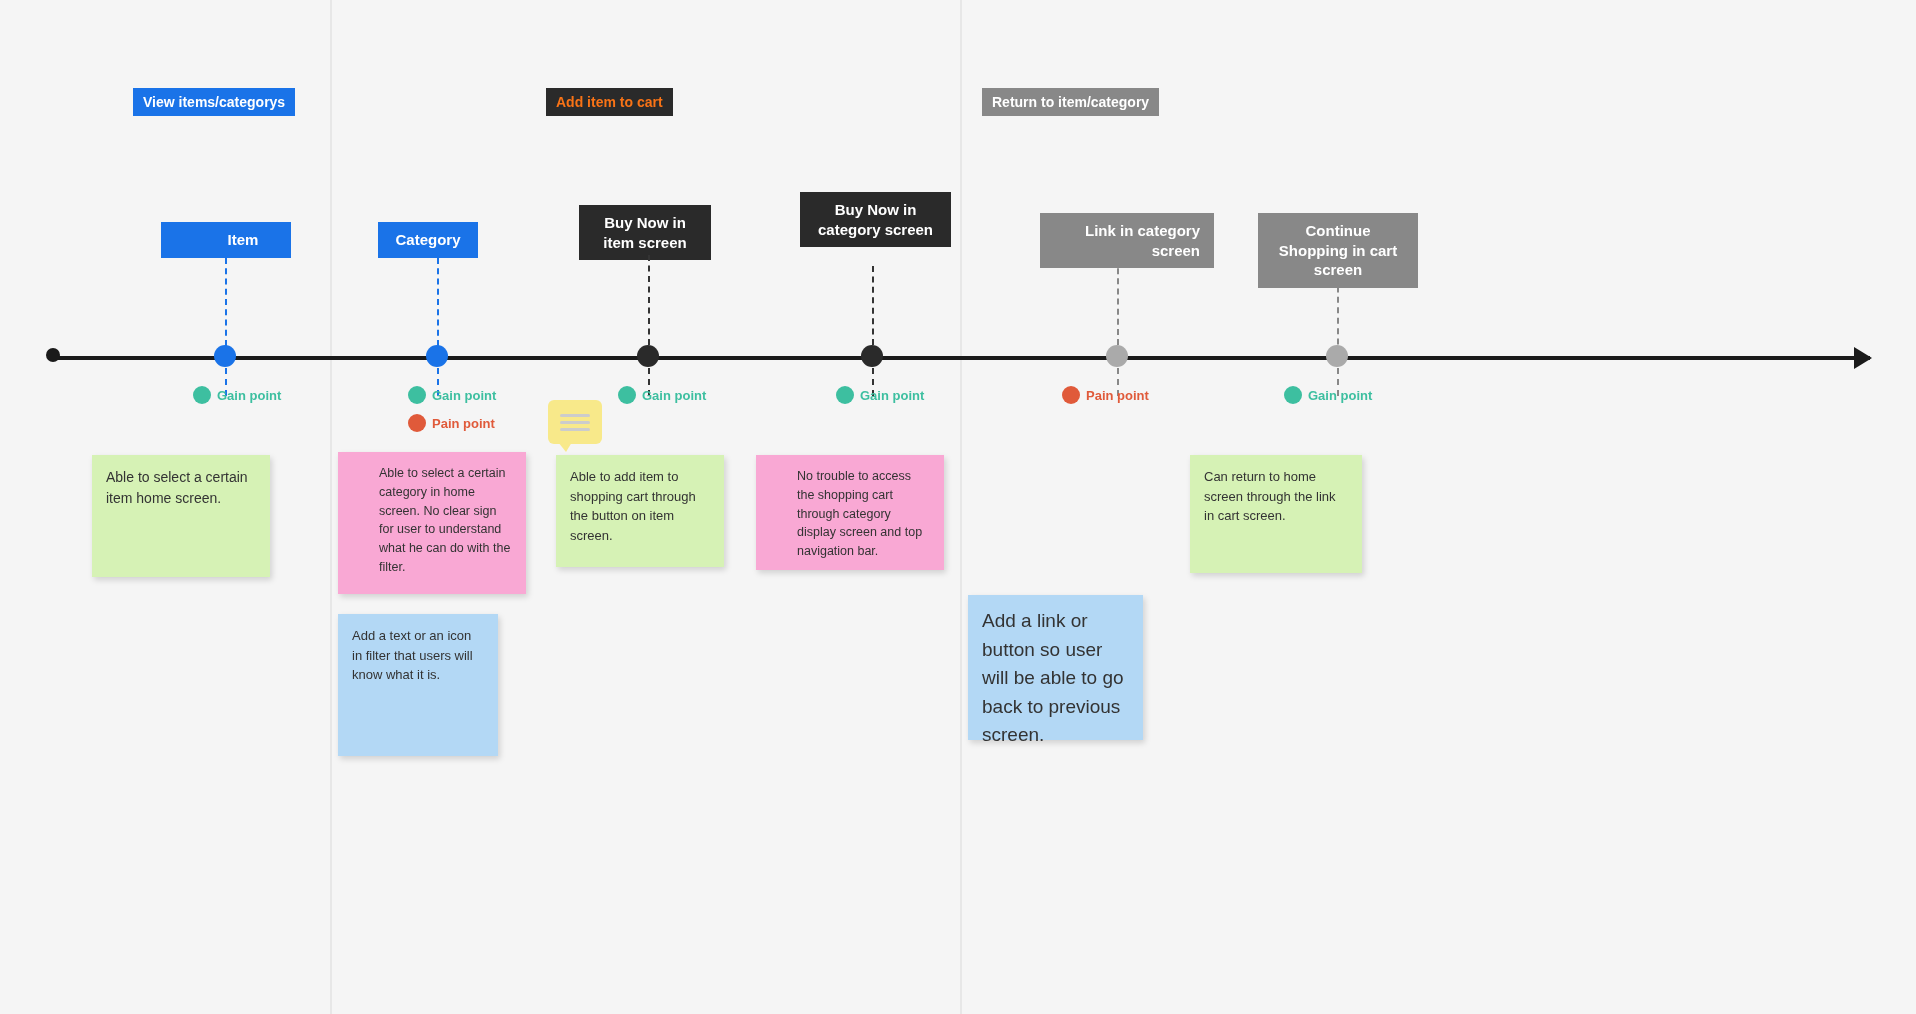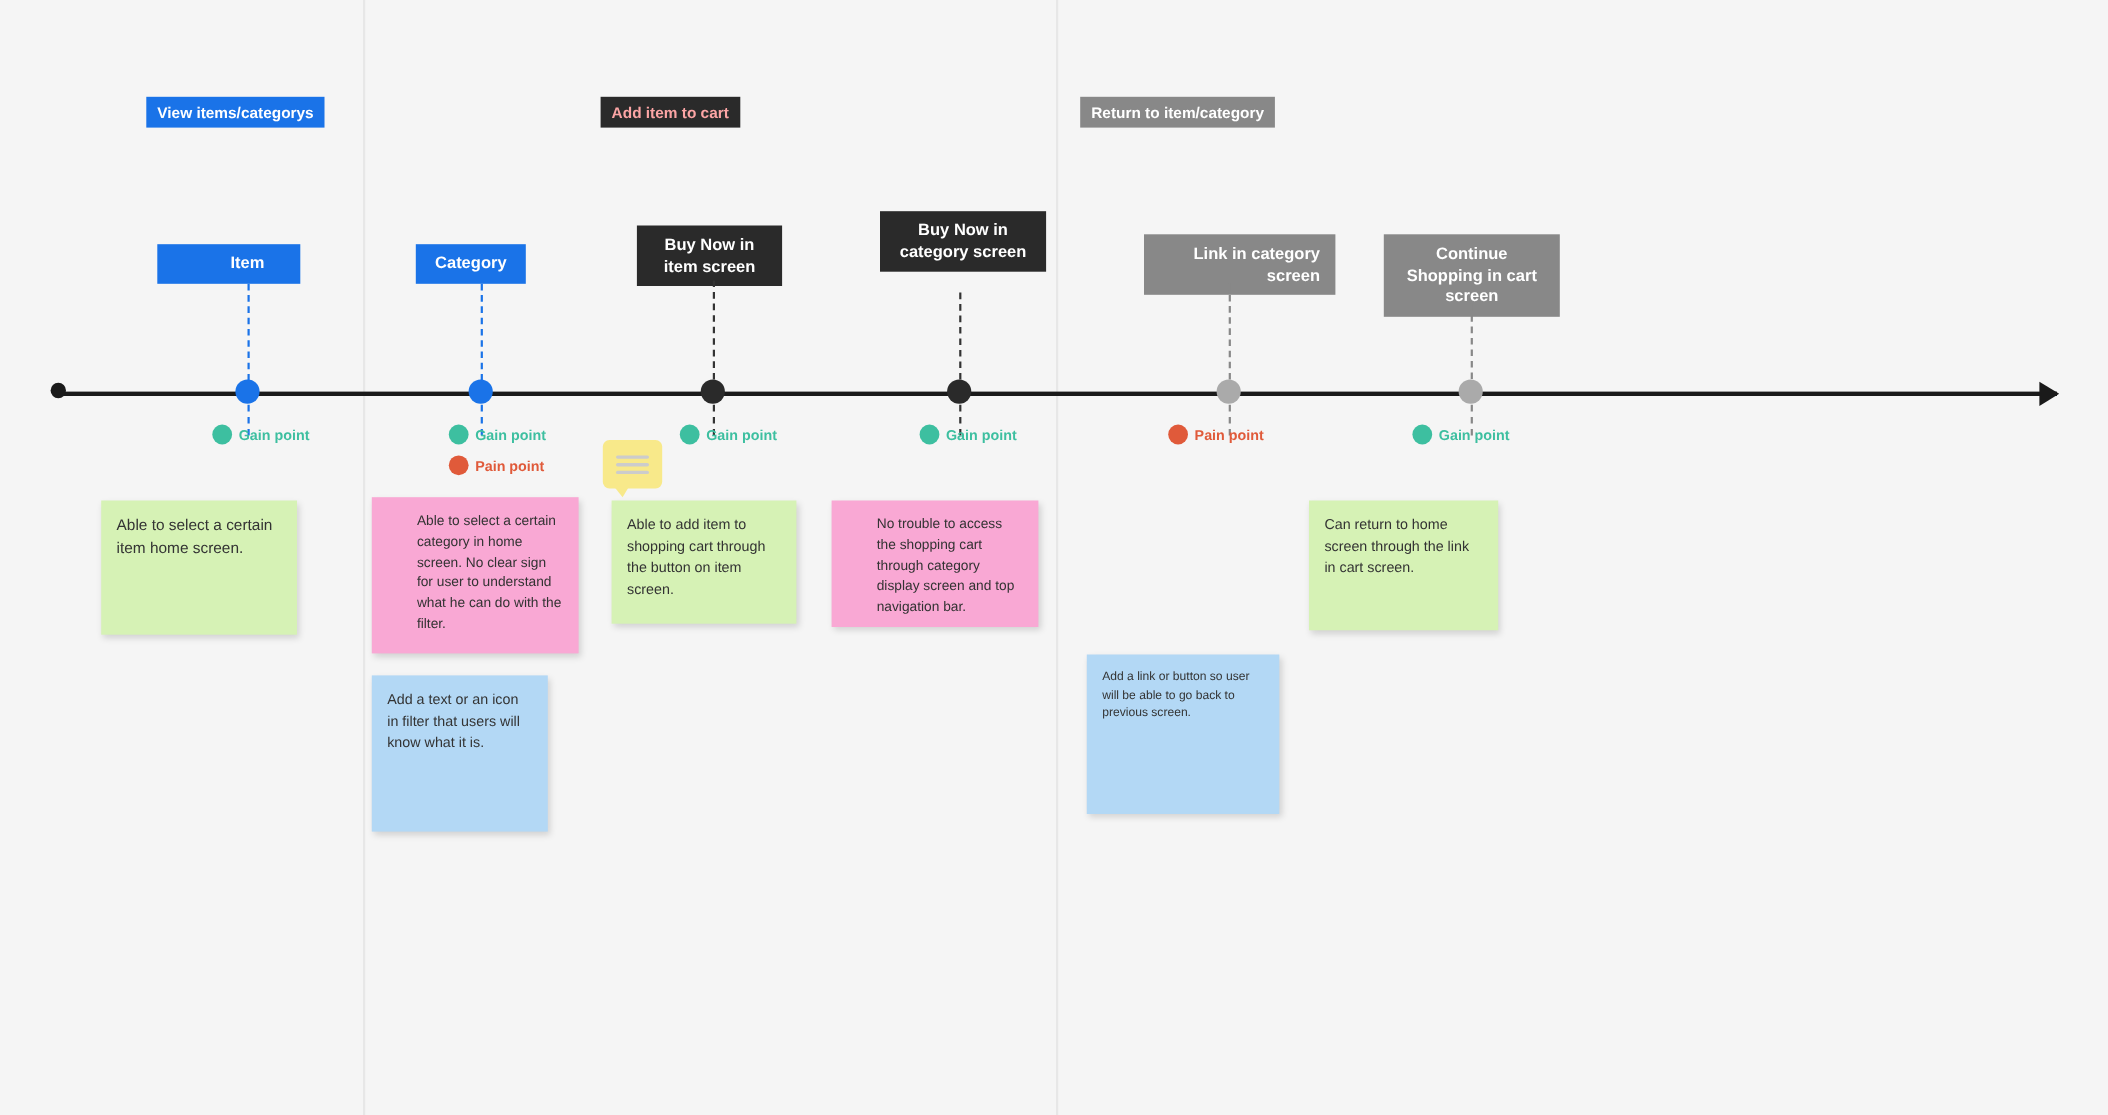--- a/index.html
+++ b/index.html
@@ -24,21 +24,21 @@
       font-size: 14px;
       font-weight: 700;
       padding: 6px 10px;
     }
     .section-label-blue {
       background: #1a73e8;
       color: #fff;
     }
     .section-label-dark {
       background: #2a2a2a;
-      color: #fca5a5;
+      color: #f97316;
     }
     .section-label-gray {
       background: #888;
       color: #fff;
     }
 
     
     .timeline-line {
       position: absolute;
       top: 356px;
@@ -183,21 +183,21 @@
     <span>Return to item/category</span>
   </div>
 
   <div style="position:absolute;left:330px;top:0;width:2px;height:1014px;background:#ddd;opacity:0.6;"></div>
   <div style="position:absolute;left:960px;top:0;width:2px;height:1014px;background:#ddd;opacity:0.6;"></div>
 
   <div class="timeline-line"></div>
   <div class="timeline-arrow"></div>
   <div class="timeline-start-dot"></div>
 
-  <div class="touchpoint-label tp-blue" style="left:143px;top:222px;width:130px;padding-left:48px;">
+  <div class="touchpoint-label tp-blue" style="left:161px;top:222px;width:130px;padding-left:48px;">
     <span>Item</span>
   </div>
 
   <div class="dashed-line dashed-blue" style="left:225px;top:258px;height:88px;"></div>
 
   <div class="dot dot-blue" style="left:214px;top:345px;width:22px;height:22px;"></div>
 
   <div class="dashed-line dashed-blue" style="left:225px;top:368px;height:28px;"></div>
 
   <div class="touchpoint-label tp-blue" style="left:378px;top:222px;width:100px;">
@@ -298,21 +298,21 @@
 
   <div class="sticky sticky-green" style="left:556px;top:455px;width:168px;height:112px;font-size:13px;">
     <span>Able to add item to shopping cart through the button on item screen.</span>
   </div>
 
   <div class="sticky sticky-yellow" style="left:756px;top:455px;width:188px;height:115px;font-size:12.5px;">
     <span>No trouble to access the shopping cart through category display screen and top navigation bar.</span>
   </div>
 
 
-  <div class="sticky sticky-blue" style="left:968px;top:595px;width:175px;height:145px;font-size:11px;margin-left:20px;">
+  <div class="sticky sticky-blue" style="left:968px;top:595px;width:175px;height:145px;font-size:19px;">
     <span>Add a link or button so user will be able to go back to previous screen.</span>
   </div>
 
   <div class="sticky sticky-green" style="left:1190px;top:455px;width:172px;height:118px;font-size:13px;">
     <span>Can return to home screen through the link in cart screen.</span>
   </div>
 
 </div>
 
 </body></html>

